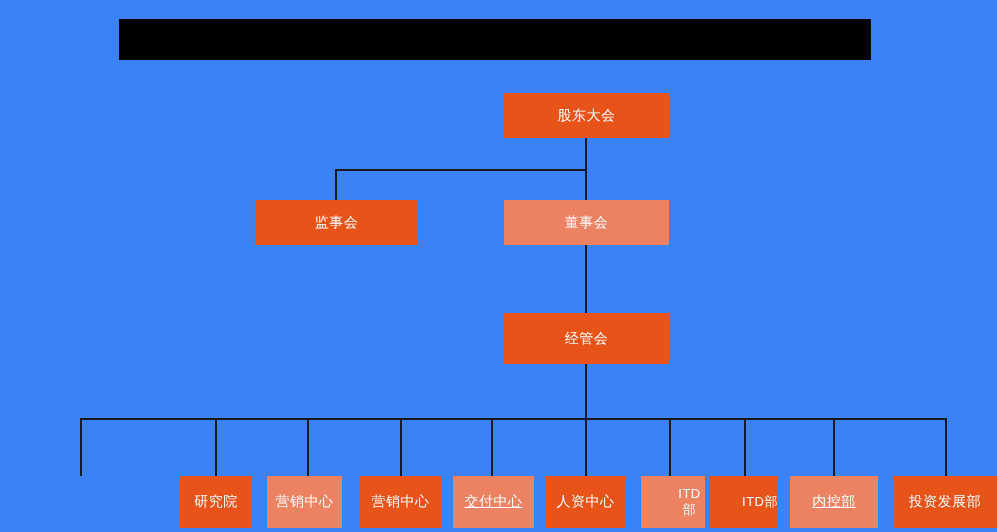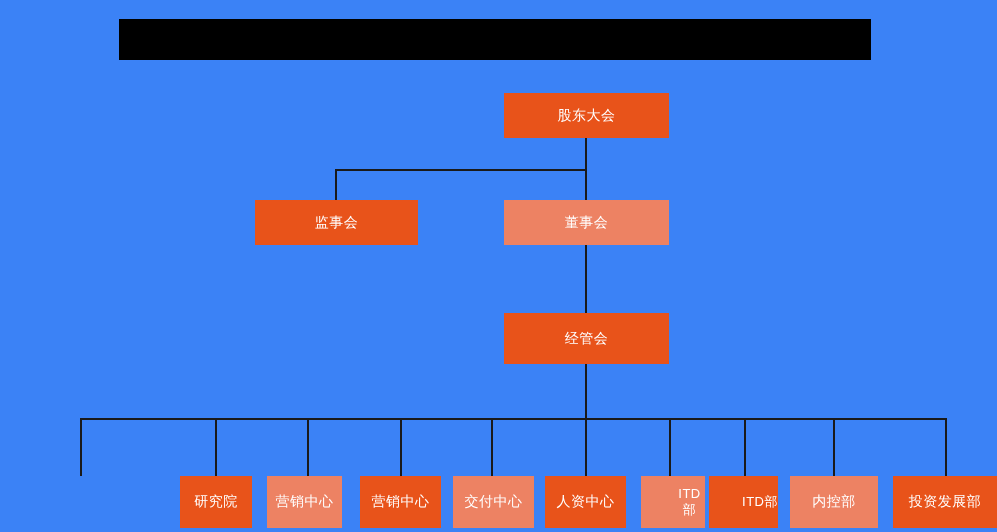--- a/index.html
+++ b/index.html
@@ -97,25 +97,25 @@
 
   <div class="node dark" style="left:504px; top:313px; width:165px; height:51px;">经管会</div>
 
 
   <div class="node dark" style="left:180px; top:476px; width:72px; height:52px;">研究院</div>
 
   <div class="node light" style="left:267px; top:476px; width:75px; height:52px;">营销中心</div>
 
   <div class="node dark" style="left:360px; top:476px; width:81px; height:52px;">营销中心</div>
 
-  <div class="node light" style="left:453px; top:476px; width:81px; height:52px;">交付中心</div>
+  <div class="node light" style="left:453px; top:476px; width:81px; height:52px;text-decoration:underline;">交付中心</div>
 
   <div class="node dark" style="left:545px; top:476px; width:81px; height:52px;">人资中心</div>
 
   <div class="node light small" style="left:641px; top:476px; width:64px; height:52px;">ITD部</div>
 
   <div class="node dark small" style="left:709px; top:476px; width:69px; height:52px;">ITD部</div>
 
-  <div class="node light" style="left:790px; top:476px; width:88px; height:52px;">内控部</div>
+  <div class="node light" style="left:790px; top:476px; width:88px; height:52px;text-decoration:underline;">内控部</div>
 
   <div class="node dark" style="left:893px; top:476px; width:104px; height:52px;">投资发展部</div>
 
 </div>
 
 </body></html>

